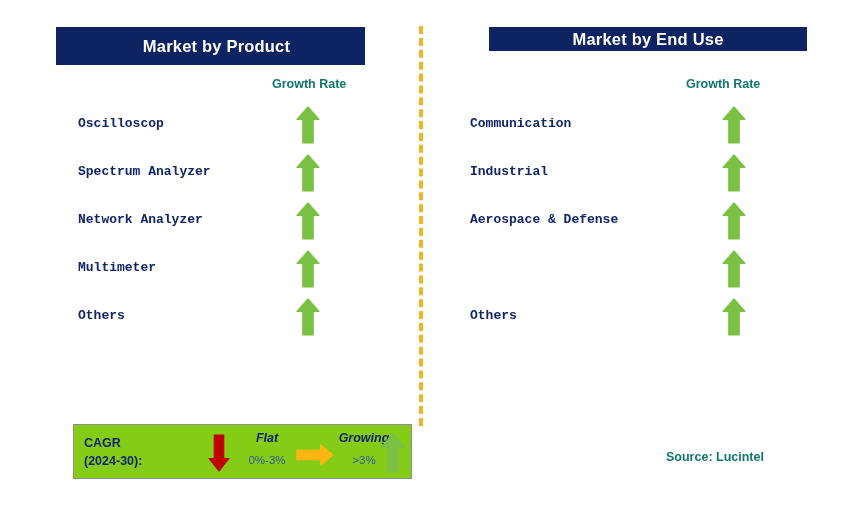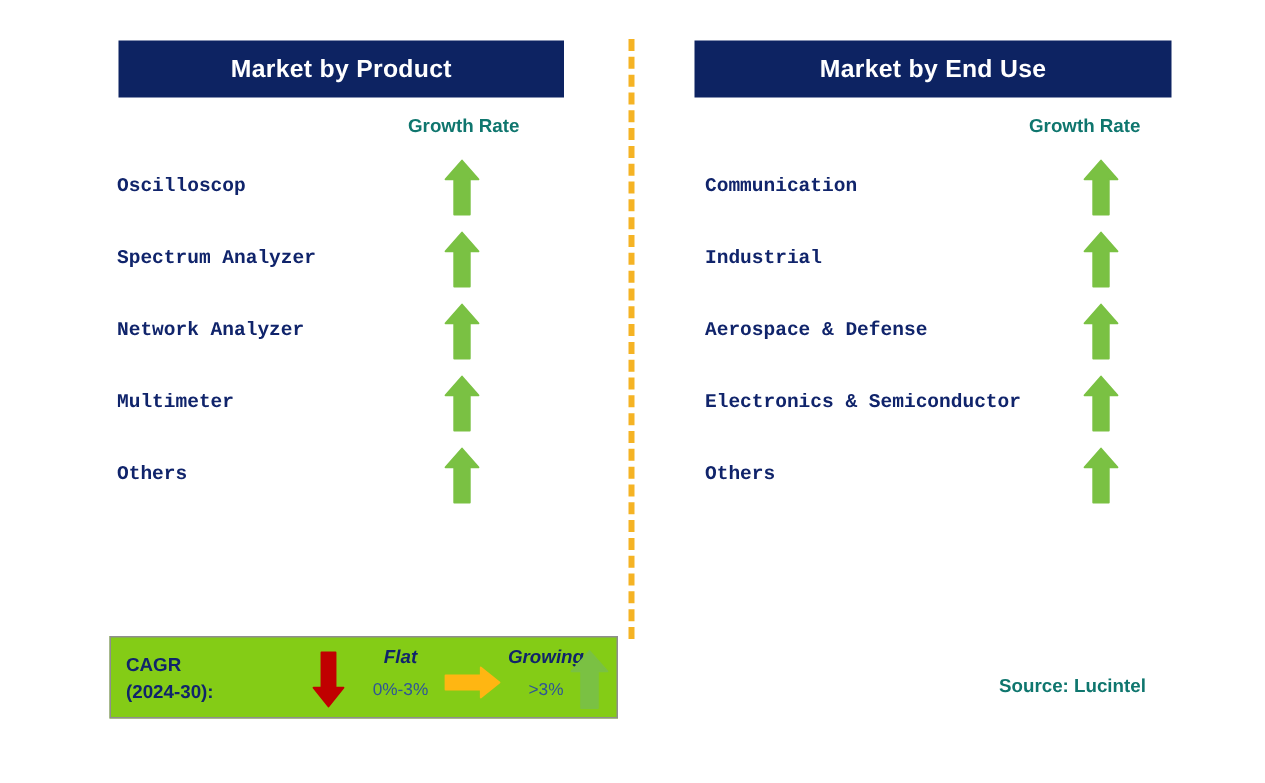--- a/index.html
+++ b/index.html
@@ -25,22 +25,22 @@
     position: absolute;
     background: #0d2362;
     display: flex;
     align-items: center;
     justify-content: center;
     color: #ffffff;
     font-size: 16.5px;
     font-weight: bold;
     letter-spacing: 0.2px;
   }
-  #header-left  { left: 79px;  top: 27px; width: 297px; height: 38px; }
-  #header-right { left: 463px; top: 27px; width: 318px; height: 38px; }
+  #header-left  { left: 56px;  top: 27px; width: 297px; height: 38px; padding-left: 12px; }
+  #header-right { left: 489px; top: 27px; width: 318px; height: 24px; }
 
   
   .growth-rate-caption {
     position: absolute;
     font-size: 12.5px;
     font-weight: bold;
     color: #0f766e;
     white-space: nowrap;
   }
   #growth-rate-left  { left: 272px; top: 77px; }
@@ -245,21 +245,20 @@
     <div class="segment-row">
       <span class="segment-label">Aerospace &amp; Defense</span>
       <span class="segment-arrow">
         <svg class="arrow-up-green" width="24" height="38" viewBox="0 0 24 38" aria-hidden="true">
           <path d="M12 1 L23 13.5 L17.2 13.5 L17.2 37 L6.8 37 L6.8 13.5 L1 13.5 Z" fill="#7ac143" stroke="#7ac143" stroke-width="1.2" stroke-linejoin="round"></path>
         </svg>
       </span>
     </div>
 
     <div class="segment-row">
-      <span class="segment-label">Electronics &amp; Semiconductor</span>
       <span class="segment-arrow">
         <svg class="arrow-up-green" width="24" height="38" viewBox="0 0 24 38" aria-hidden="true">
           <path d="M12 1 L23 13.5 L17.2 13.5 L17.2 37 L6.8 37 L6.8 13.5 L1 13.5 Z" fill="#7ac143" stroke="#7ac143" stroke-width="1.2" stroke-linejoin="round"></path>
         </svg>
       </span>
     </div>
 
     <div class="segment-row">
       <span class="segment-label">Others</span>
       <span class="segment-arrow">

